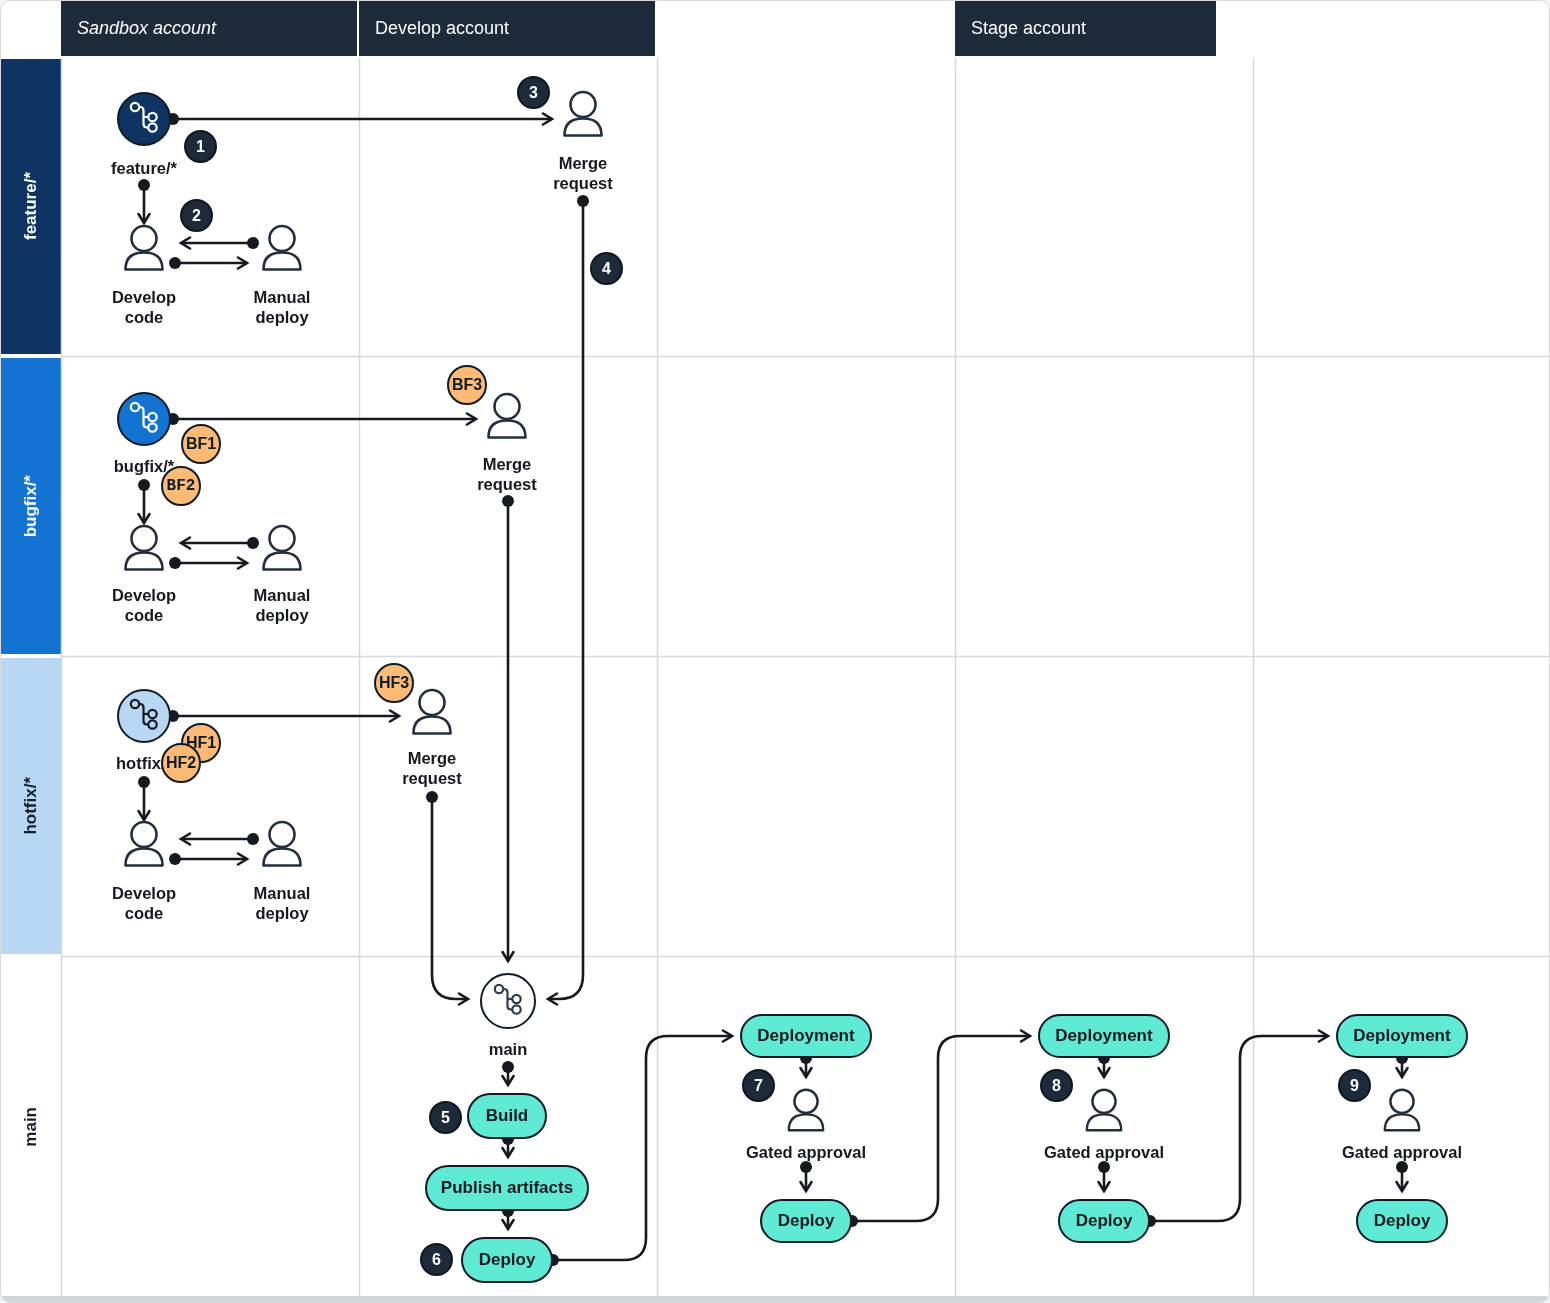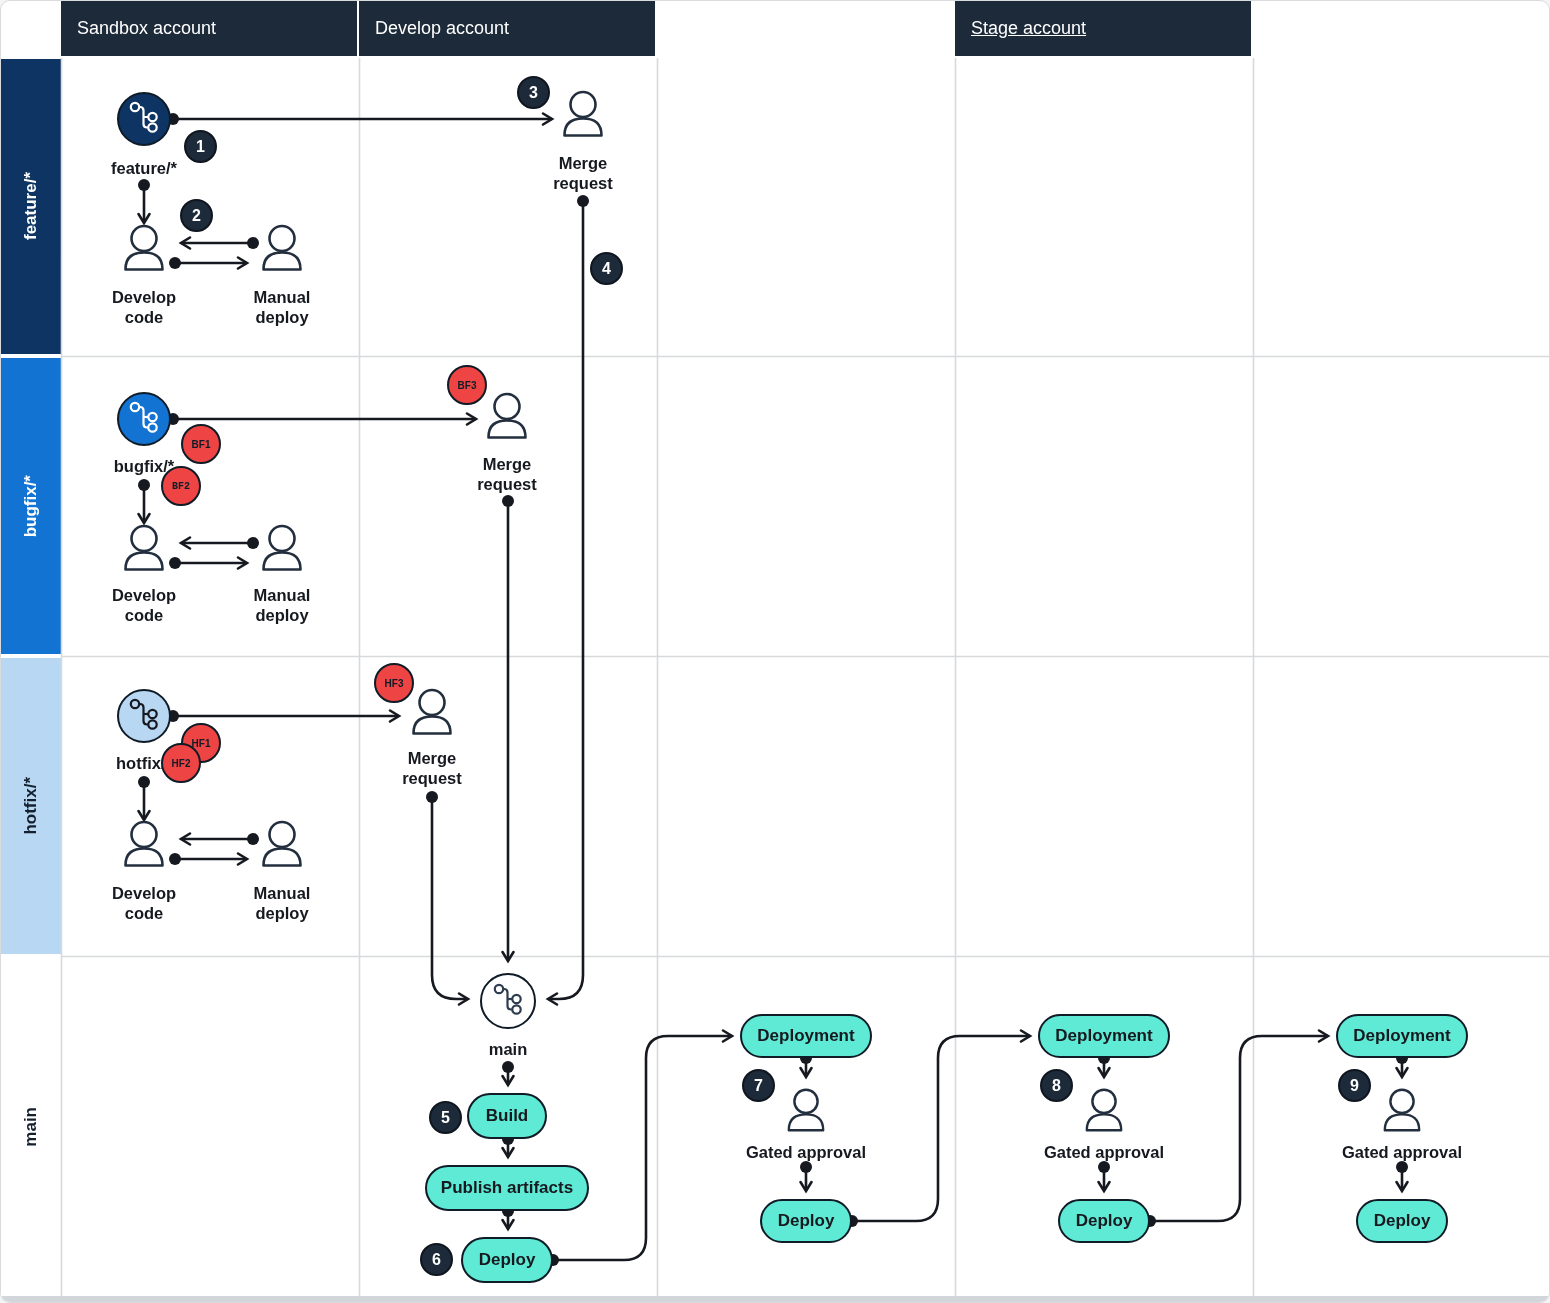--- a/index.html
+++ b/index.html
@@ -15,41 +15,41 @@
   
   .bicon{position:absolute;width:54px;height:54px;border-radius:50%;border:2.6px solid #0f1b26;
          box-sizing:border-box;display:flex;align-items:center;justify-content:center;background:#fff;}
   .person{position:absolute;}
   .pill{position:absolute;background:#5eead4;border:2.6px solid #0f1b26;border-radius:26px;
         display:flex;align-items:center;justify-content:center;font-weight:bold;font-size:17px;
         color:#16191f;box-sizing:border-box;white-space:nowrap;}
   .bdg{position:absolute;width:33px;height:33px;border-radius:50%;background:#1c2a3a;color:#ffffff;
        display:flex;align-items:center;justify-content:center;font-weight:bold;font-size:16px;
        border:2px solid #10161f;box-sizing:border-box;}
-  .bdg-l{position:absolute;width:40px;height:40px;border-radius:50%;background:#ef4444;color:#0f1b26;
-       display:flex;align-items:center;justify-content:center;font-weight:bold;font-size:10px;
+  .bdg-l{position:absolute;width:40px;height:40px;border-radius:50%;background:#fdba74;color:#0f1b26;
+       display:flex;align-items:center;justify-content:center;font-weight:bold;font-size:16px;
        border:2.6px solid #0f1b26;box-sizing:border-box;}
   .lbl{position:absolute;transform:translateX(-50%);text-align:center;font-weight:bold;
        font-size:16.5px;color:#16191f;line-height:20px;}
   .wrap{width:100px;}
   .conn{position:absolute;left:0;top:0;}
   .bottom-edge{position:absolute;left:0;bottom:0;width:100%;height:6px;background:#d2d6db;}
 </style>
 </head>
 <body>
 
 <div class="canvas">
 
-  <div class="hdr" style="left:60px;width:296px;">
+  <div class="hdr" style="left:60px;width:296px;font-style:italic;">
       <span>Sandbox account</span>
     </div>
   <div class="hdr" style="left:358px;width:296px;">
       <span>Develop account</span>
     </div>
-  <div class="hdr" style="left:954px;width:296px;text-decoration:underline;">
+  <div class="hdr" style="left:954px;width:261px;">
       <span>Stage account</span>
     </div>
 
   <div class="lane" style="top:58px;height:295px;background:#0d3462;color:#fff;">
       <span>feature/*</span>
     </div>
   <div class="lane" style="top:357px;height:296px;background:#1273d3;color:#fff;">
       <span>bugfix/*</span>
     </div>
   <div class="lane" style="top:657px;height:296px;background:#b7d7f2;color:#14202e;">

